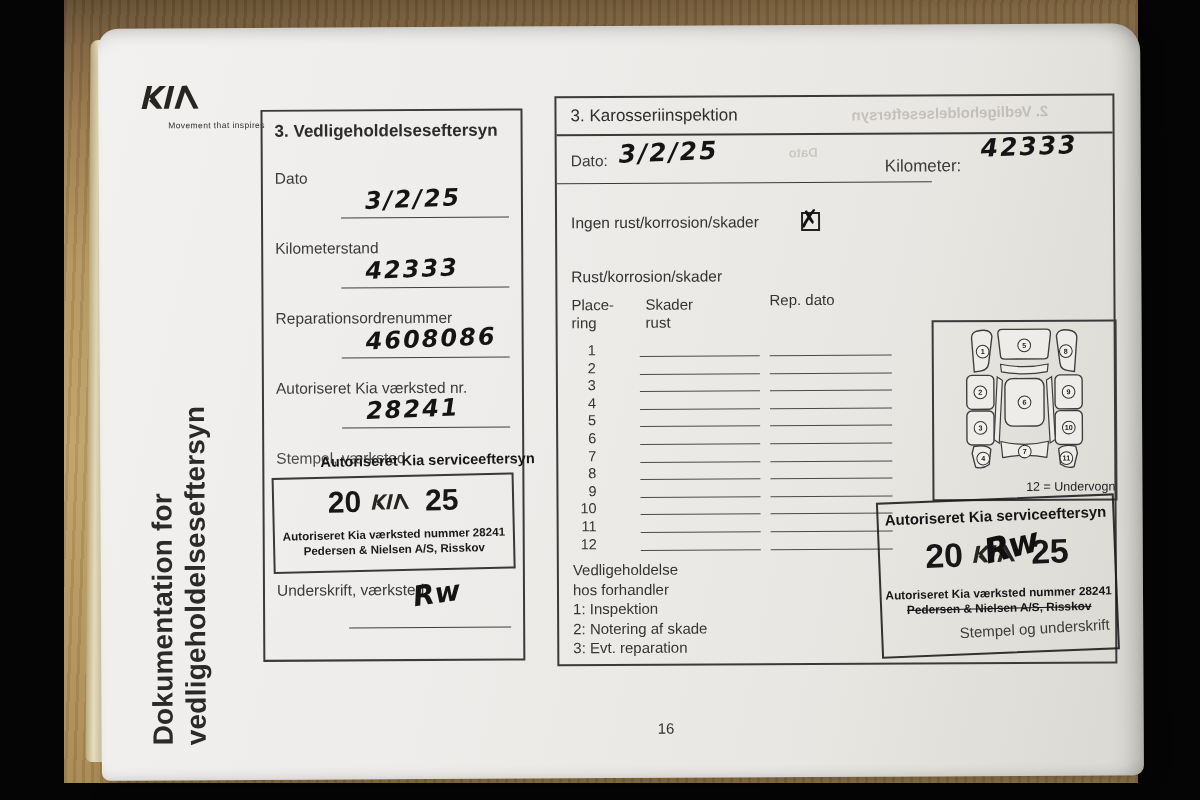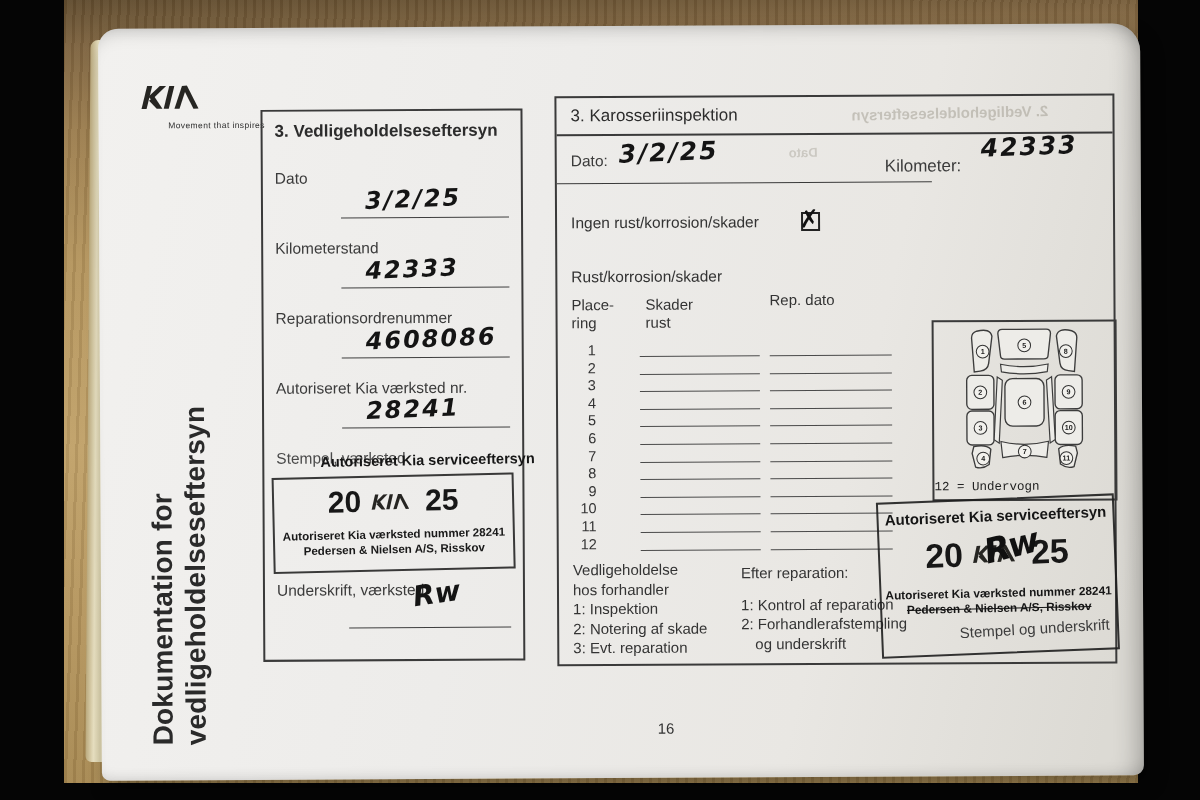--- a/index.html
+++ b/index.html
@@ -105,21 +105,21 @@
   .tnum{position:absolute;left:0;width:24px;text-align:right;font-size:14.5px;color:#333;}
   .tl1{position:absolute;left:68px;width:120px;top:14px;border-bottom:1.6px solid #4a4a4a;}
   .tl2{position:absolute;left:198px;width:122px;top:14px;border-bottom:1.6px solid #4a4a4a;}
   
   .skade-box{left:374px;top:85px;width:181px;height:129px;border:2px solid #3a3a3a;font-size:15px;color:#333;}
   .skade-box .sk-inner{left:8px;top:6px;line-height:1.38;position:absolute;width:168px;}
   .sk-inner span{position:static;display:block;}
   
   .diagram-box{left:374px;top:224px;width:181px;height:177px;border:2px solid #3a3a3a;}
   .diagram-box svg{left:12px;top:4px;}
-  .diagram-caption{left:0;bottom:5px;width:100%;text-align:left;font-size:12.5px;color:#222;font-family:Liberation Mono, monospace;}
+  .diagram-caption{left:0;bottom:5px;width:100%;text-align:right;font-size:12.5px;color:#222;}
   .car-part{fill:#edece8;stroke:#3c3c3c;stroke-width:1.6;}
   .car-strip{fill:#edece8;stroke:#3c3c3c;stroke-width:1.4;}
   .num-c{fill:#f2f1ed;stroke:#333;stroke-width:1.2;}
   .num-t{font-size:8.5px;font-weight:bold;fill:#222;text-anchor:middle;dominant-baseline:central;font-family:"Liberation Sans",sans-serif;}
   
   .maint-list{left:14px;top:462px;font-size:15px;color:#333;line-height:1.3;}
   .maint-list span{position:static;display:block;}
   .after-list{left:182px;top:466px;font-size:15px;color:#333;line-height:1.3;}
   .after-list span{position:static;display:block;}
   .after-list .atitle{margin-bottom:12px;}
@@ -381,26 +381,20 @@
     </div>
 
     <div class="maint-list">
       <span>Vedligeholdelse</span>
       <span>hos forhandler</span>
       <span>1: Inspektion</span>
       <span>2: Notering af skade</span>
       <span>3: Evt. reparation</span>
     </div>
 
-    <div class="after-list">
-      <span class="atitle">Efter reparation:</span>
-      <span>1: Kontrol af reparation</span>
-      <span>2: Forhandlerafstempling</span>
-      <span class="indent">og underskrift</span>
-    </div>
 
     <div class="stamp2">
       <div class="s2-title">Autoriseret Kia serviceeftersyn</div>
       <div class="yearrow">
         <span>20</span>
         <svg width="56" height="19" viewBox="0 0 120 36">
           <polygon class="kia-fill" points="8,36 17,0 25,0 16,36"></polygon>
           <polygon class="kia-fill" points="19,17 37,0 47,0 24,22"></polygon>
           <polygon class="kia-fill" points="20,23 28,16 41,36 32,36"></polygon>
           <polygon class="kia-fill" points="43,36 52,0 60,0 51,36"></polygon>

